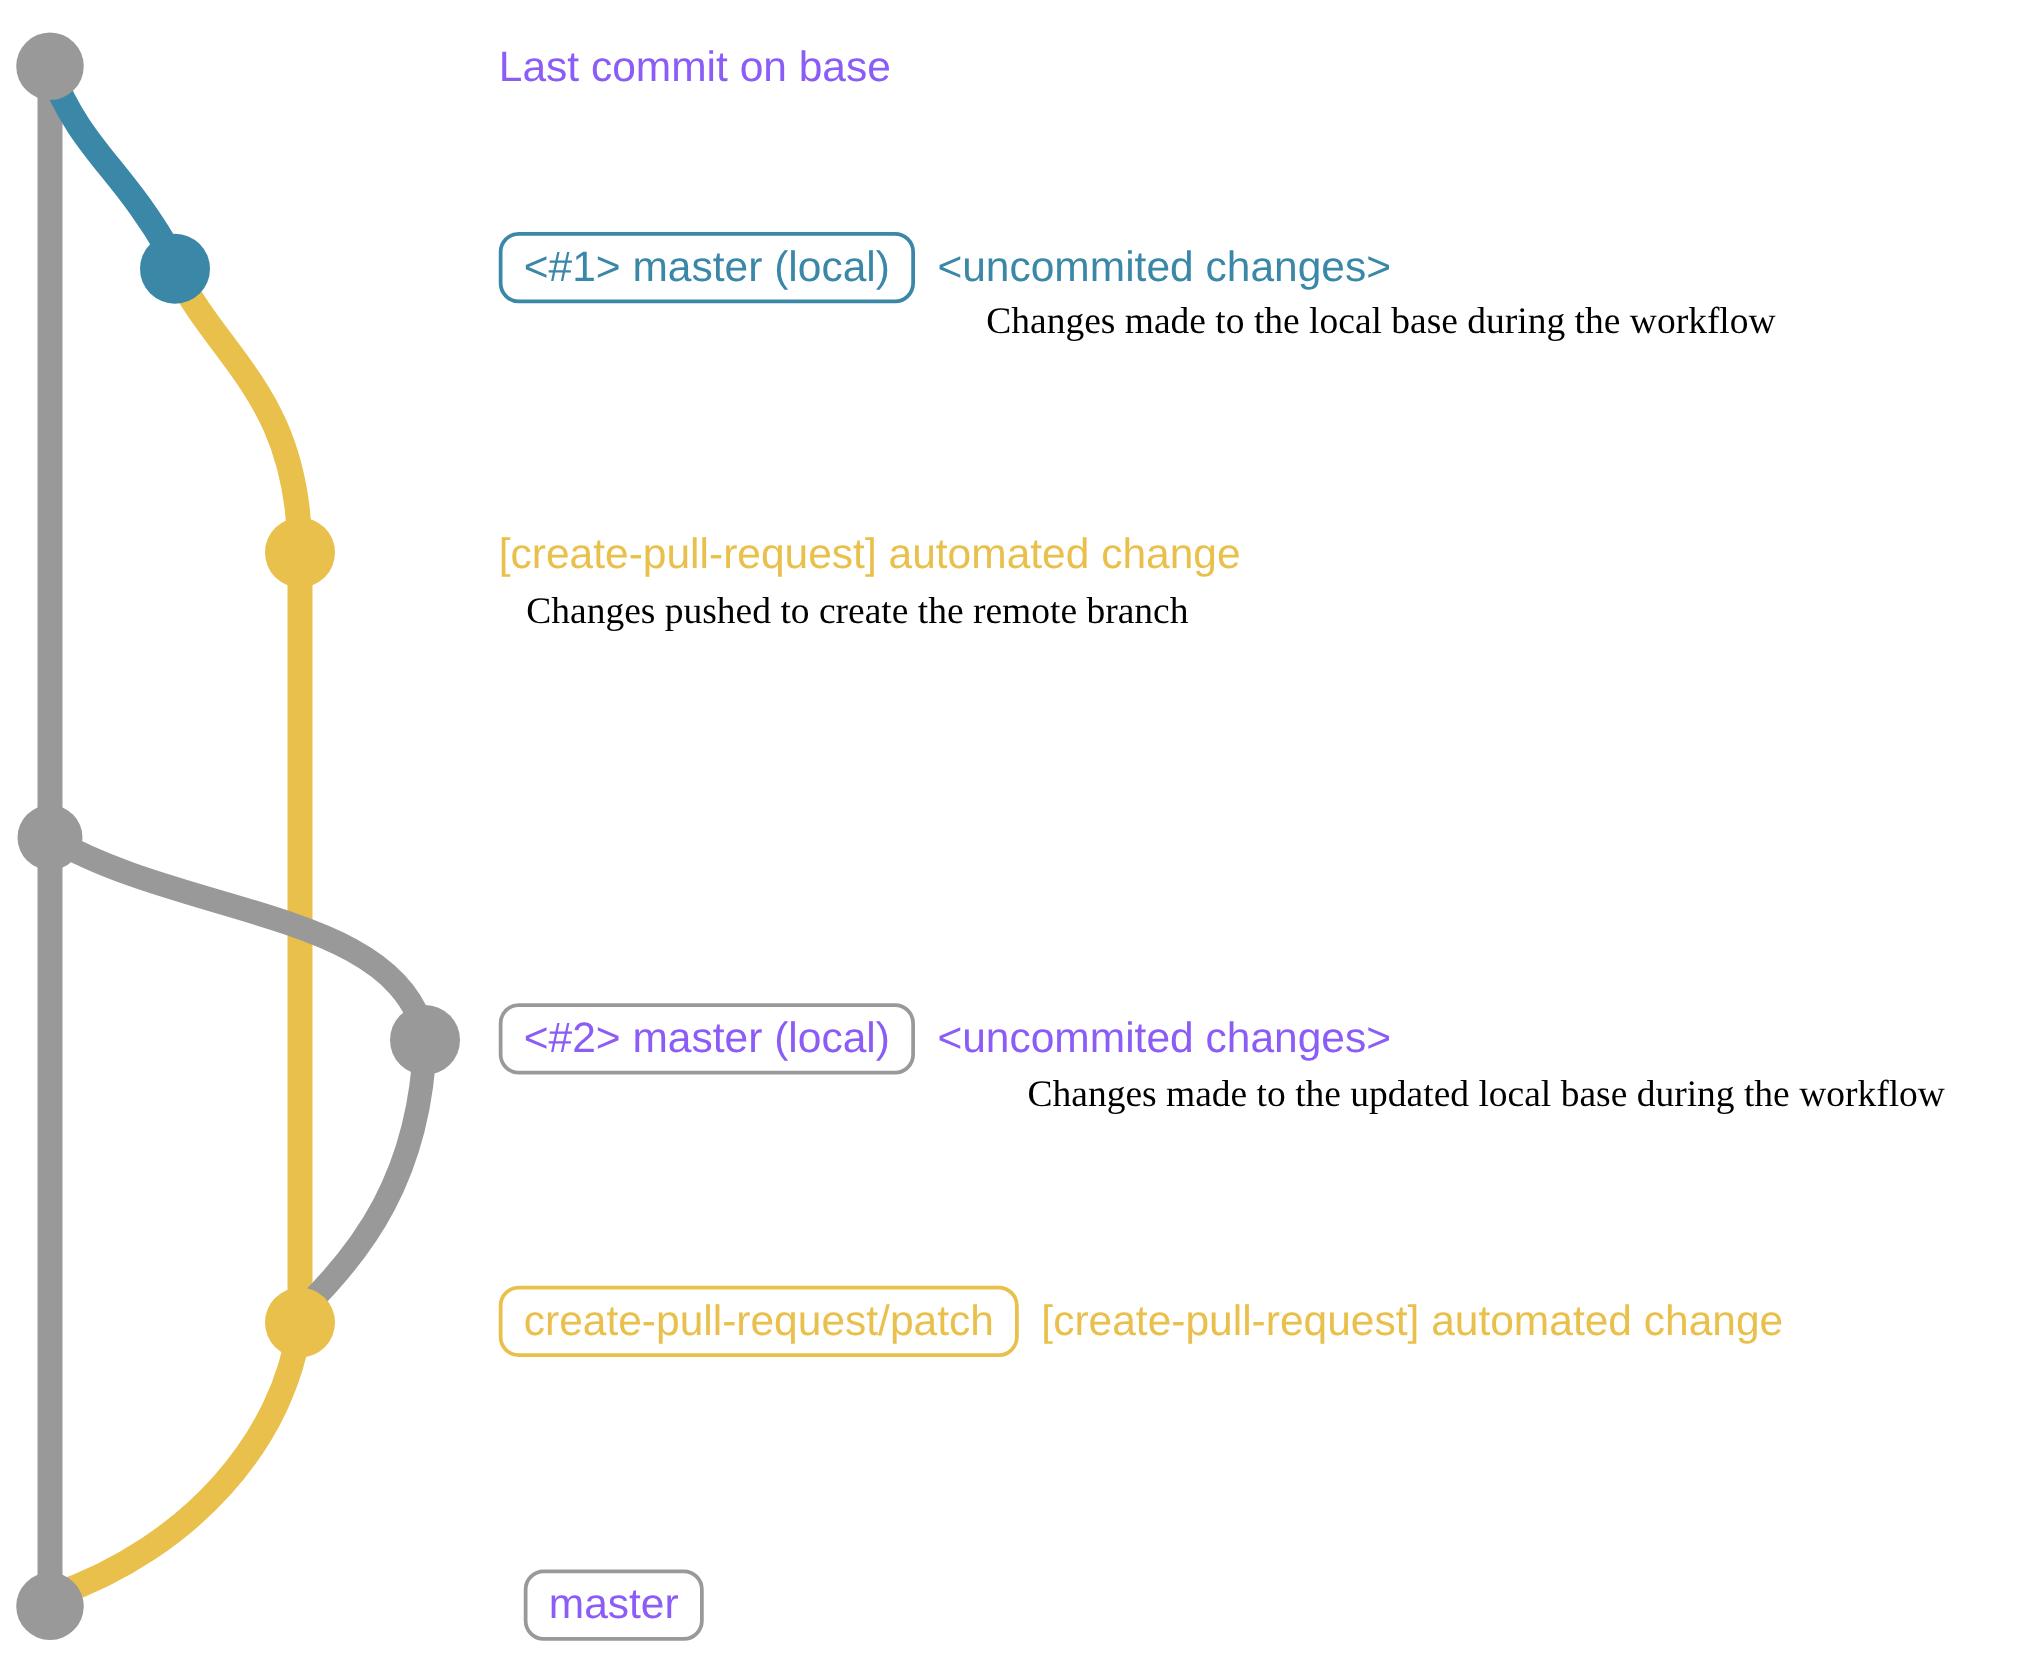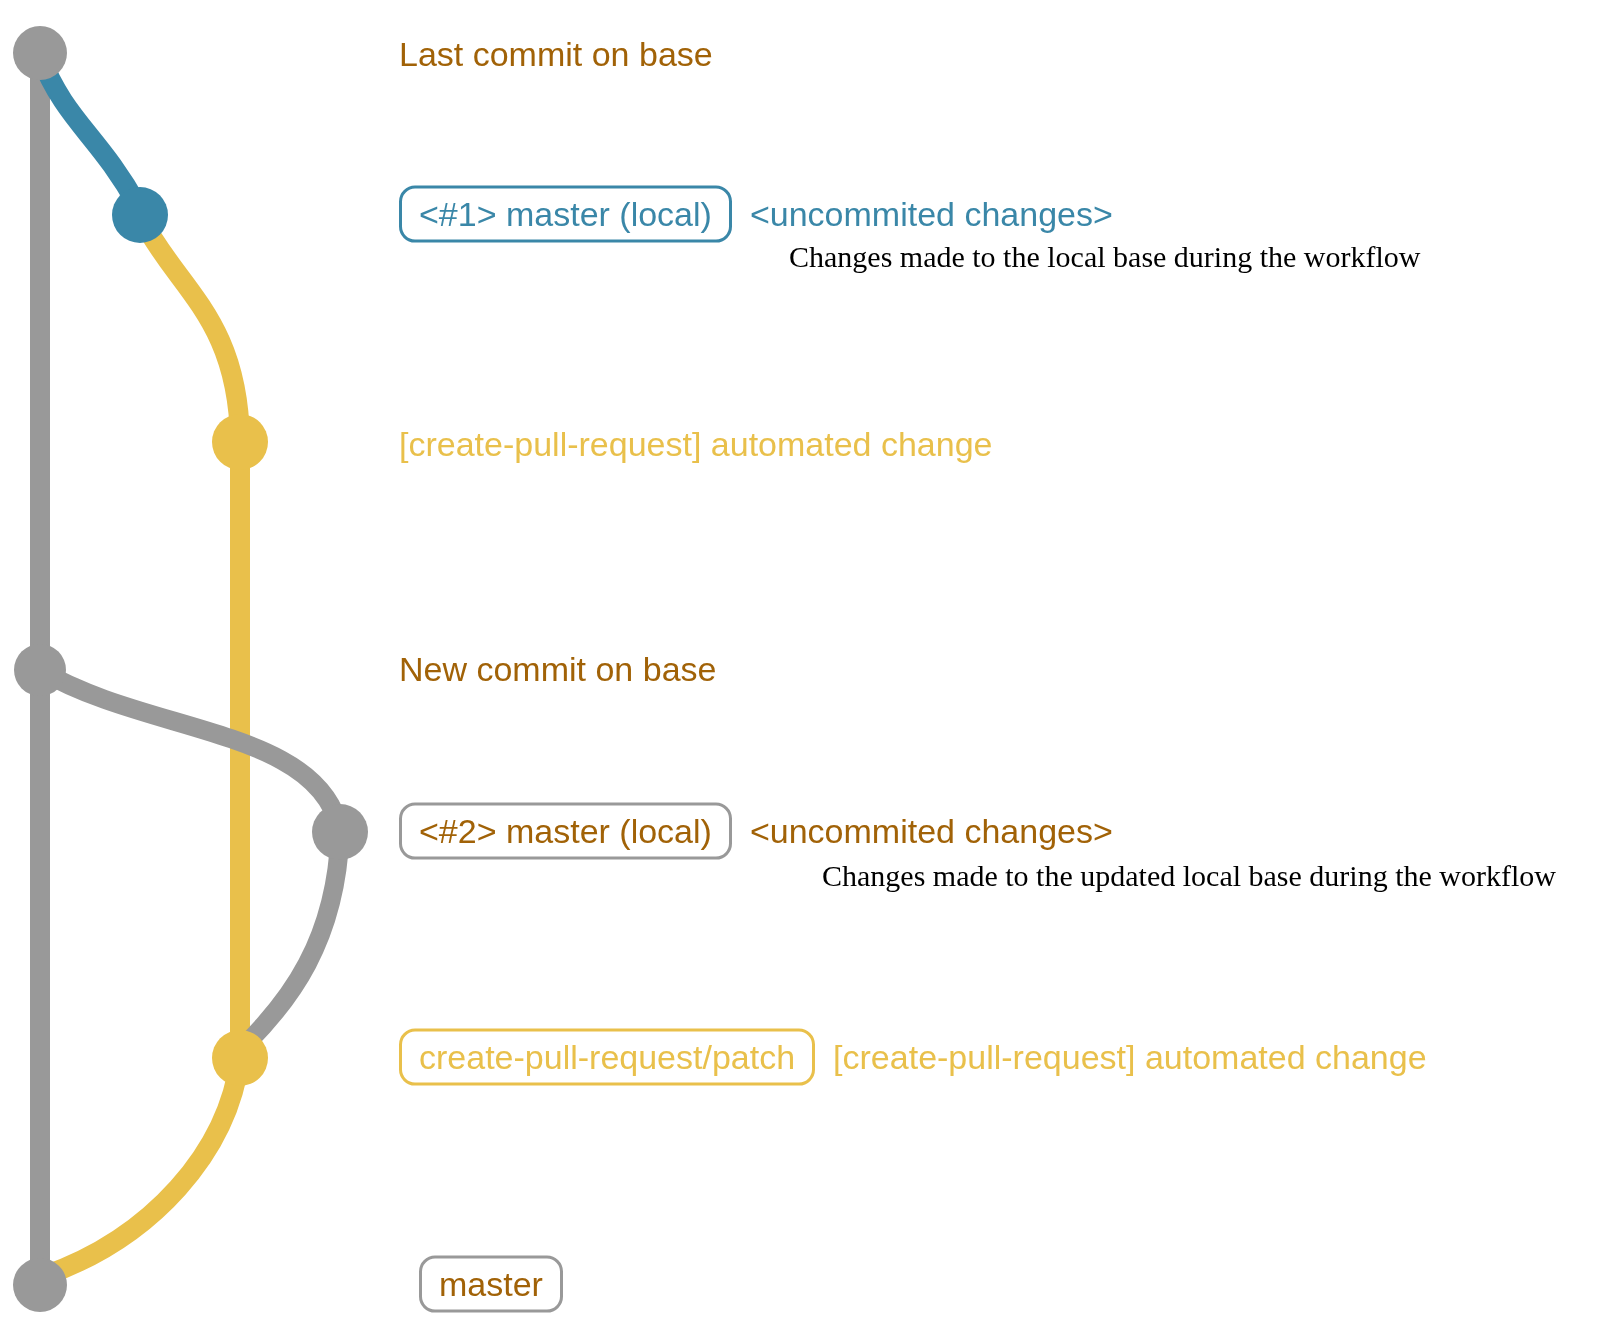--- a/index.html
+++ b/index.html
@@ -26,21 +26,21 @@
     padding:5px 17px;
   }
   .desc{
     position:absolute;
     transform:translateY(-50%);
     white-space:nowrap;
     font-family:"Liberation Serif",serif;
     font-size:30px;
     color:#000000;
   }
-  .c-gray{color:#a16207;border-color:#999999;}
+  .c-gray{color:#8b5cf6;border-color:#999999;}
   .c-blue{color:#3a87a8;border-color:#3a87a8;}
   .c-yellow{color:#e9c04b;border-color:#e9c04b;}
 </style>
 </head>
 <body>
 
 <div class="canvas">
 
   <svg class="graph" width="380" height="1344" viewBox="0 0 380 1344">
 
@@ -69,22 +69,22 @@
 
   <div class="row c-gray" style="left:399px;top:54px">Last commit on base</div>
 
   <div class="row" style="left:399px;top:214px">
     <span class="badge c-blue">&lt;#1&gt; master (local)</span>
     <span class="c-blue">&lt;uncommited changes&gt;</span>
   </div>
   <div class="desc" style="left:789px;top:257px">Changes made to the local base during the workflow</div>
 
   <div class="row c-yellow" style="left:399px;top:444px">[create-pull-request] automated change</div>
+  <div class="desc" style="left:421px;top:489px">Changes pushed to create the remote branch</div>
 
-  <div class="row c-gray" style="left:399px;top:669px">New commit on base</div>
 
   <div class="row" style="left:399px;top:831px">
     <span class="badge c-gray">&lt;#2&gt; master (local)</span>
     <span class="c-gray">&lt;uncommited changes&gt;</span>
   </div>
   <div class="desc" style="left:822px;top:876px">Changes made to the updated local base during the workflow</div>
 
   <div class="row" style="left:399px;top:1057px">
     <span class="badge c-yellow">create-pull-request/patch</span>
     <span class="c-yellow">[create-pull-request] automated change</span>

